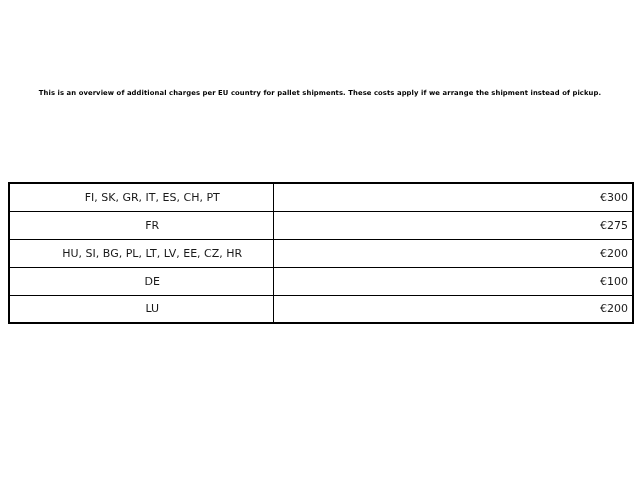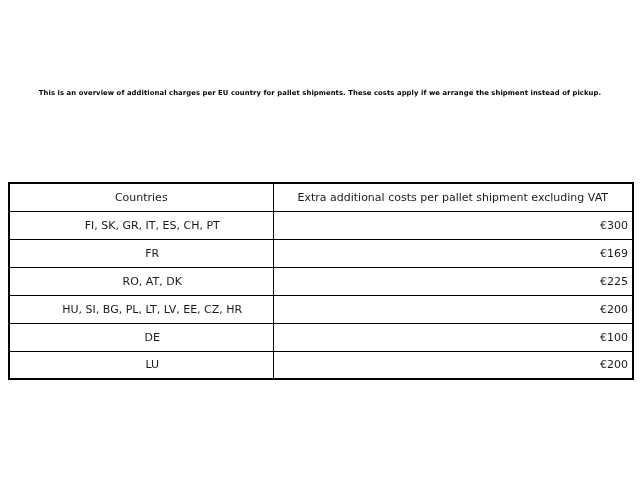--- a/index.html
+++ b/index.html
@@ -71,39 +71,31 @@
 <div class="page">
 
   <div class="intro">This is an overview of additional charges per EU country for pallet shipments. These costs apply if we arrange the shipment instead of pickup.</div>
 
   <table class="charges">
     <colgroup>
       <col class="c-countries">
       <col class="c-cost">
     </colgroup>
     <tbody>
-      <tr>
-        <th>Countries</th>
-        <th>Extra additional costs per pallet shipment excluding VAT</th>
-      </tr>
 
       <tr>
         <td class="countries-cell">FI, SK, GR, IT, ES, CH, PT</td>
         <td class="cost-cell">€300</td>
       </tr>
 
       <tr>
         <td class="countries-cell">FR</td>
-        <td class="cost-cell">€169</td>
+        <td class="cost-cell">€275</td>
       </tr>
 
-      <tr>
-        <td class="countries-cell">RO, AT, DK</td>
-        <td class="cost-cell">€225</td>
-      </tr>
 
       <tr>
         <td class="countries-cell">HU, SI, BG, PL, LT, LV, EE, CZ, HR</td>
         <td class="cost-cell">€200</td>
       </tr>
 
       <tr>
         <td class="countries-cell">DE</td>
         <td class="cost-cell">€100</td>
       </tr>

